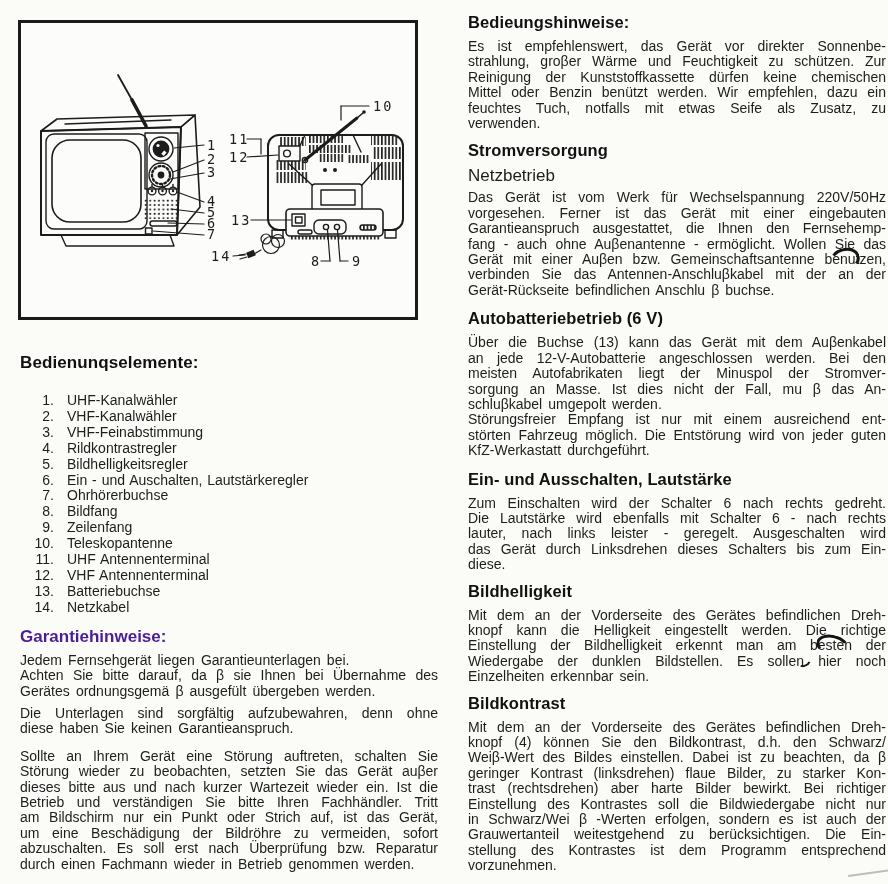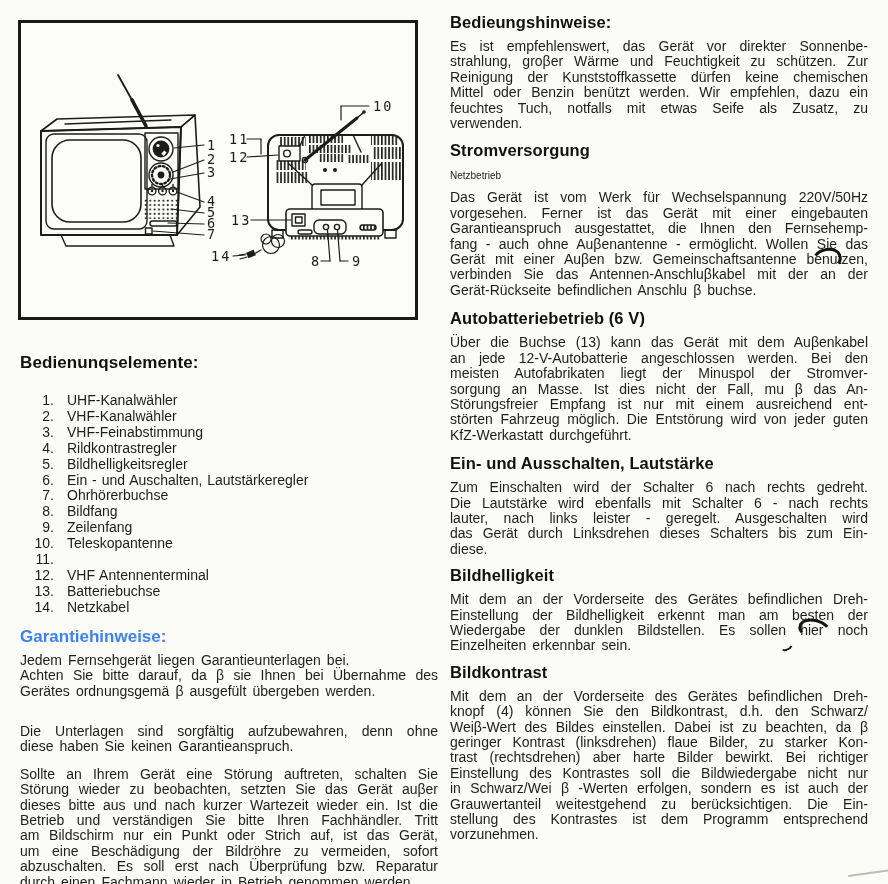--- a/index.html
+++ b/index.html
@@ -2,35 +2,35 @@
 <html><head>
 <meta charset="utf-8">
 <style>
   html,body{margin:0;padding:0;width:888px;height:884px;overflow:hidden;}
   body{background:#fbfbf8;position:relative;font-family:"Liberation Sans","DejaVu Sans",sans-serif;color:#1d1d1d;}
   #page{position:absolute;inset:0;}
   
   #illu{position:absolute;left:18px;top:20px;width:394px;height:294px;border:3px solid #1a1a1a;margin:0;background:#fcfcfa;}
   
   #leftcol{position:absolute;left:20px;top:352px;width:418px;}
-  #rightcol{position:absolute;left:450px;top:12px;width:418px;}
+  #rightcol{position:absolute;left:468px;top:12px;width:418px;}
   .h1{font-size:17px;font-weight:bold;color:#111;margin:0 0 20px 0;line-height:21px;letter-spacing:.1px;}
   .sh{font-size:16.5px;font-weight:bold;color:#111;margin:0 0 7px 0;line-height:20px;letter-spacing:.1px;}
   .mt9{margin-top:9px;} .mt10{margin-top:10px;} .mt8{margin-top:8px;}
-  .ssh{font-size:10px;font-weight:normal;margin:1px 0 6px 0;line-height:17px;}
+  .ssh{font-size:17px;font-weight:normal;margin:1px 0 6px 0;line-height:17px;}
   .para{position:relative;font-size:14px;line-height:15.4px;word-spacing:2.2px;margin:0;}
-  .para.gap7{margin-top:25px;} .para.gap8{margin-top:12px;}
+  .para.gap7{margin-top:7px;} .para.gap8{margin-top:12px;}
   .ln{min-height:15.4px;white-space:normal;}
   .ln.j{text-align:justify;text-align-last:justify;text-justify:inter-word;}
   
   .ctl-list{margin:0 0 10px 0;}
   .crow{display:flex;font-size:14px;line-height:15.9px;word-spacing:1px;}
   .cnum{flex:none;width:34px;text-align:right;padding-right:13px;}
   .clbl{flex:1;}
-  .h2{font-size:17px;font-weight:bold;color:#3b82f6;margin:10px 0 6px 0;line-height:21px;}
+  .h2{font-size:17px;font-weight:bold;color:#4c1d95;margin:10px 0 6px 0;line-height:21px;}
   
   .smudge{position:absolute;border-radius:50%;border:3.4px solid transparent;pointer-events:none;}
   .smudge-a{width:24px;height:17px;border-top-color:#151515;border-right-color:#151515;transform:rotate(-14deg);}
   .smudge-b{width:27px;height:15px;border-top-color:#151515;border-left-color:#151515;transform:rotate(14deg);}
   .smudge-c{width:11px;height:9px;border-bottom-color:#1a1a1a;transform:rotate(-24deg);border-width:2.2px;}
   #curl{position:absolute;left:848px;top:872px;width:44px;height:0;border-top:2px solid #bdbdb8;transform:rotate(-8deg);}
   svg text{fill:#1c1c1c;stroke:none;}
 </style>
 </head>
 <body>
@@ -225,20 +225,21 @@
       <div class="crow">
           <span class="cnum">9.</span>
           <span class="clbl">Zeilenfang</span>
         </div>
       <div class="crow">
           <span class="cnum">10.</span>
           <span class="clbl">Teleskopantenne</span>
         </div>
       <div class="crow">
           <span class="cnum">11.</span>
+          <span class="clbl">UHF Antennenterminal</span>
         </div>
       <div class="crow">
           <span class="cnum">12.</span>
           <span class="clbl">VHF Antennenterminal</span>
         </div>
       <div class="crow">
           <span class="cnum">13.</span>
           <span class="clbl">Batteriebuchse</span>
         </div>
       <div class="crow">
@@ -294,20 +295,21 @@
         <div class="ln j">verbinden Sie das Antennen-Anschluβkabel mit der an der</div>
         <div class="ln">Gerät-Rückseite befindlichen Anschlu β buchse.</div>
       </div>
 
     <h3 class="sh mt10">Autobatteriebetrieb (6 V)</h3>
     <div class="para">
         <div class="ln j">Über die Buchse (13) kann das Gerät mit dem Auβenkabel</div>
         <div class="ln j">an jede 12-V-Autobatterie angeschlossen werden. Bei den</div>
         <div class="ln j">meisten Autofabrikaten liegt der Minuspol der Stromver-</div>
         <div class="ln j">sorgung an Masse. Ist dies nicht der Fall, mu β das An-</div>
+        <div class="ln">schluβkabel umgepolt werden.</div>
       </div>
     <div class="para">
         <div class="ln j">Störungsfreier Empfang ist nur mit einem ausreichend ent-</div>
         <div class="ln j">störten Fahrzeug möglich. Die Entstörung wird von jeder guten</div>
         <div class="ln">KfZ-Werkastatt durchgeführt.</div>
       </div>
 
     <h3 class="sh mt10">Ein- und Ausschalten, Lautstärke</h3>
     <div class="para">
         <div class="ln j">Zum Einschalten wird der Schalter 6 nach rechts gedreht.</div>
@@ -315,20 +317,21 @@
         <div class="ln j">lauter, nach links leister - geregelt. Ausgeschalten wird</div>
         <div class="ln j">das Gerät durch Linksdrehen dieses Schalters bis zum Ein-</div>
         <div class="ln">diese.</div>
       </div>
 
     <h3 class="sh mt8">Bildhelligkeit</h3>
     <div class="para">
       <div class="smudge smudge-b" style="left:348px;top:27px;"></div>
       <div class="smudge smudge-c" style="left:328px;top:46px;"></div>
     <div class="ln j">Mit dem an der Vorderseite des Gerätes befindlichen Dreh-</div>
+        <div class="ln j">knopf kann die Helligkeit eingestellt werden. Die richtige</div>
         <div class="ln j">Einstellung der Bildhelligkeit erkennt man am besten der</div>
         <div class="ln j">Wiedergabe der dunklen Bildstellen. Es sollen hier noch</div>
         <div class="ln">Einzelheiten erkennbar sein.</div>
       </div>
 
     <h3 class="sh mt8">Bildkontrast</h3>
     <div class="para">
         <div class="ln j">Mit dem an der Vorderseite des Gerätes befindlichen Dreh-</div>
         <div class="ln j">knopf (4) können Sie den Bildkontrast, d.h. den Schwarz/</div>
         <div class="ln j">Weiβ-Wert des Bildes einstellen. Dabei ist zu beachten, da β</div>

